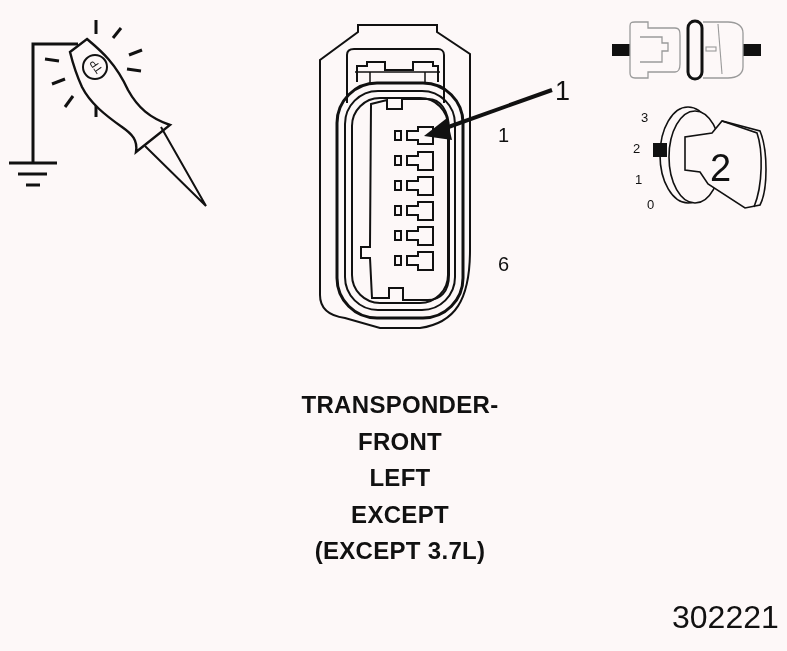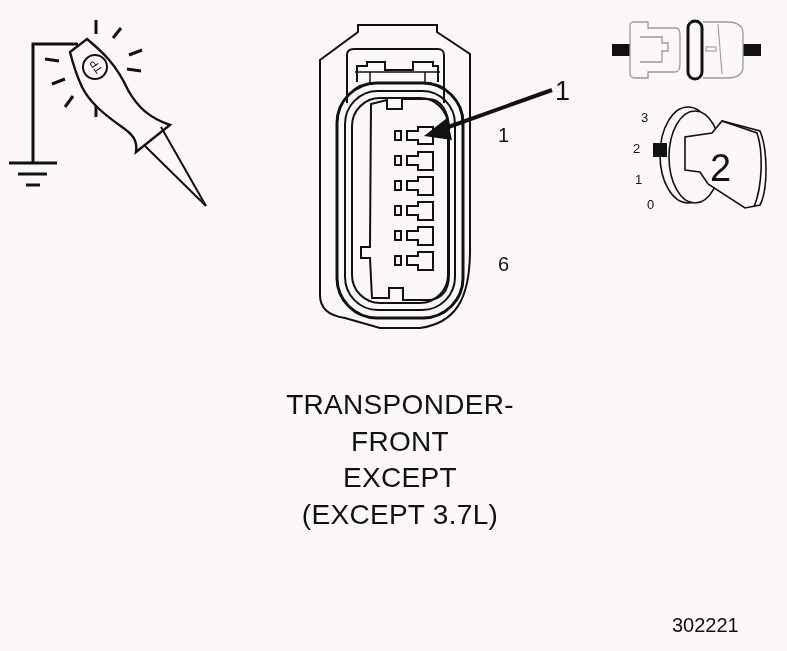--- a/index.html
+++ b/index.html
@@ -19,22 +19,22 @@
       white-space: nowrap;
     }
     .title-block {
       position: absolute;
       left: 270px; top: 387px;
       width: 260px;
       text-align: center;
     }
     .title-line {
       display: block;
-      font-weight: normal;
-      font-size: 28px;
+      font-weight: bold;
+      font-size: 24px;
       line-height: 36.6px;
       letter-spacing: 0.3px;
     }
   </style>
 </head>
 <body>
 
 <svg width="787" height="651" viewBox="0 0 787 651">
 
   <g stroke="#111" fill="none">
@@ -137,17 +137,18 @@
 
 <span class="lbl" style="left:641px; top:110px; font-size:13px;">3</span>
 <span class="lbl" style="left:633px; top:141px; font-size:13px;">2</span>
 <span class="lbl" style="left:635px; top:172px; font-size:13px;">1</span>
 <span class="lbl" style="left:647px; top:197px; font-size:13px;">0</span>
 <span class="lbl" style="left:710px; top:147px; font-size:38px;">2</span>
 
 <div class="title-block">
   <span class="title-line">TRANSPONDER-</span>
   <span class="title-line">FRONT</span>
+  <span class="title-line">LEFT</span>
   <span class="title-line">EXCEPT</span>
   <span class="title-line">(EXCEPT 3.7L)</span>
 </div>
 
-<span class="lbl" style="left:672px; top:614px; font-size:20px;">302221</span>
+<span class="lbl" style="left:672px; top:599px; font-size:32px;">302221</span>
 
 </body></html>

